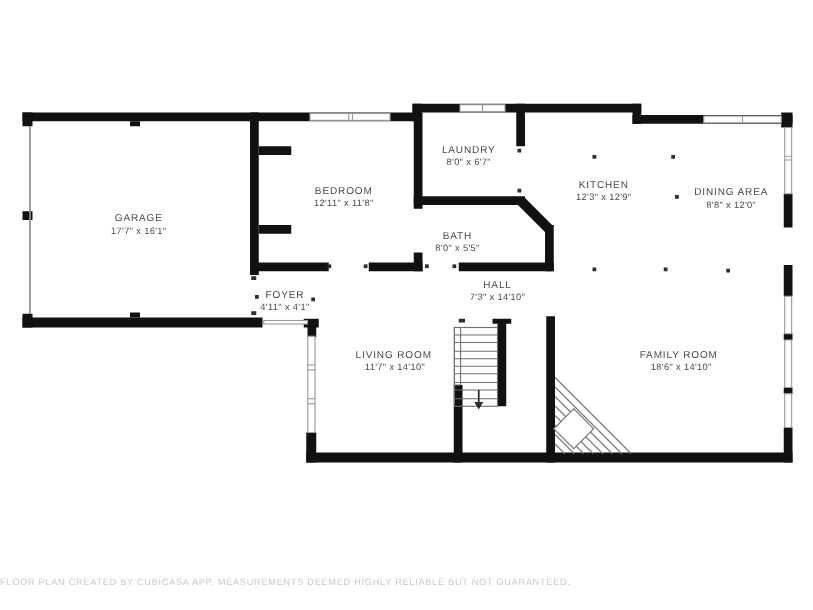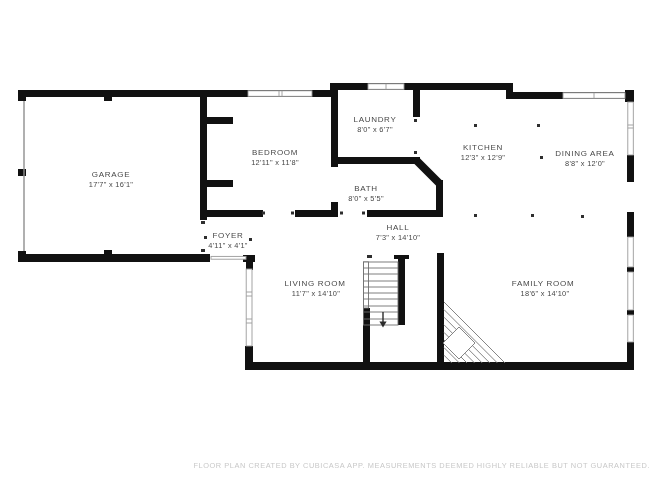--- a/index.html
+++ b/index.html
@@ -11,21 +11,21 @@
   .room-name{
     font-family:"Liberation Sans",sans-serif;
     font-size:8px;letter-spacing:0.7px;fill:#474747;
   }
   .room-dims{
     font-family:"Liberation Sans",sans-serif;
     font-size:7.4px;letter-spacing:0.3px;fill:#474747;
   }
   .disclaimer{
     position:absolute;left:0;right:0;top:461px;
-    text-align:right;font-size:7.4px;letter-spacing:0.55px;
+    text-align:left;font-size:7.4px;letter-spacing:0.55px;
     color:#c8c8c8;
   }
 </style>
 </head>
 <body>
 
 <div class="stage">
   <svg width="650" height="488" viewBox="0 0 650 488">
 
     <g fill="#111111">

